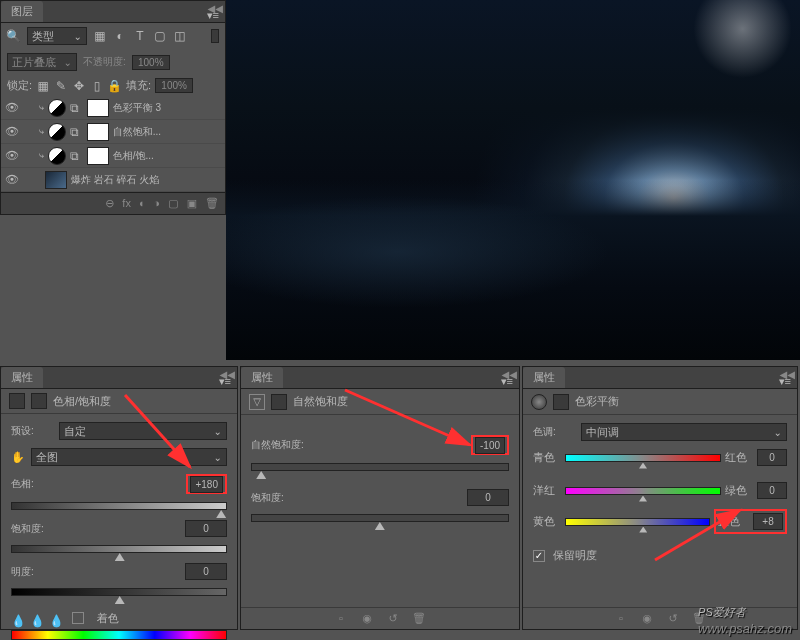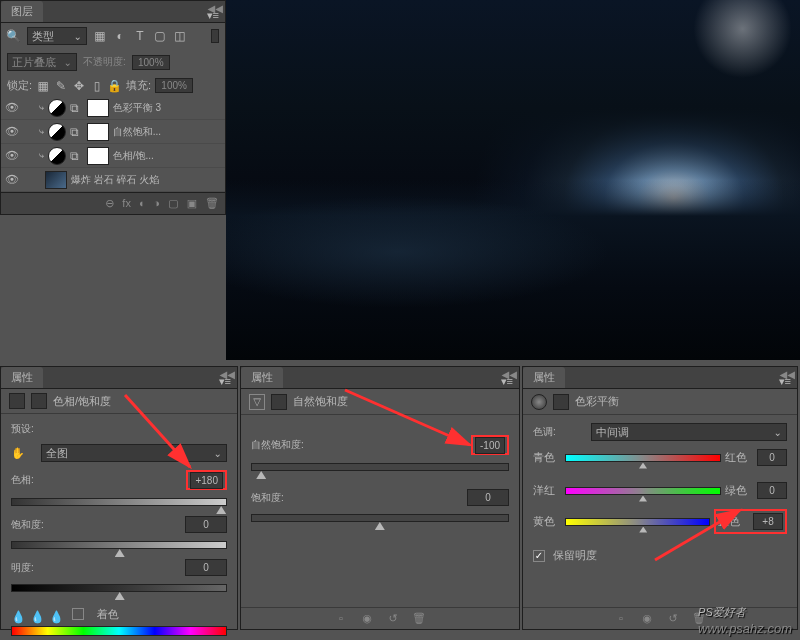--- a/index.html
+++ b/index.html
@@ -26,21 +26,21 @@
 .img-thumb{width:22px;height:18px;border:1px solid #222;background:linear-gradient(135deg,#1a2838,#4a6a8a)}
 .panel-footer{display:flex;justify-content:flex-end;gap:8px;padding:4px 6px;background:#424242;border-top:1px solid #1e1e1e}
 .panel-footer span{color:#888;font-size:11px}
 .props-panel{position:absolute;background:#535353;border:1px solid #1e1e1e;display:flex;flex-direction:column}
 .pp1{left:0;top:366px;width:238px;height:264px}
 .pp2{left:240px;top:366px;width:280px;height:264px}
 .pp3{left:522px;top:366px;width:276px;height:264px}
 .props-header{display:flex;align-items:center;padding:4px 8px;gap:6px;border-bottom:1px solid #3a3a3a;height:26px}
 .props-header .hi{width:16px;height:16px;background:#3a3a3a;border:1px solid #222}
 .props-body{padding:8px 10px;flex:1}
-.field{display:flex;align-items:center;gap:14px;margin-bottom:8px}
+.field{display:flex;align-items:center;gap:4px;margin-bottom:8px}
 .field label{width:44px;font-size:10px;color:#b8b8b8}
 .slider{position:relative;flex:1;height:14px;margin:4px 0}
 .slider-track{height:8px;border:1px solid #222;background:#666}
 .slider-handle{position:absolute;top:8px;width:10px;height:8px;background:#b8b8b8;clip-path:polygon(50% 0,100% 100%,0 100%)}
 .grey-grad{background:linear-gradient(90deg,#333,#ccc)}
 .dark-grad{background:linear-gradient(90deg,#000,#666)}
 .val-box{background:#3a3a3a;border:1px solid #222;padding:2px 4px;width:42px;text-align:center;font-size:10px}
 .highlight{border:2px solid #ff3030;padding:2px}
 .arrow{position:absolute;pointer-events:none;z-index:100}
 .col-grad{display:flex;align-items:center;gap:4px}
@@ -152,20 +152,21 @@
       <span style="margin-left:auto;margin-right:6px">▾≡</span>
     </div>
   <div class="props-header">
     <span class="hi"></span>
     <span class="hi"></span>
     <span>色相/饱和度</span>
   </div>
   <div class="props-body">
     <div class="field">
         <label>预设:</label>
+        <div class="dropdown" style="flex:1">自定</div>
       </div>
     <div class="field">
         <span style="width:16px">✋</span>
         <div class="dropdown" style="flex:1">全图</div>
       </div>
     <div class="field">
         <label>色相:</label>
         <div style="flex:1"></div>
         <span class="highlight"><span class="val-box">+180</span></span>
       </div>

